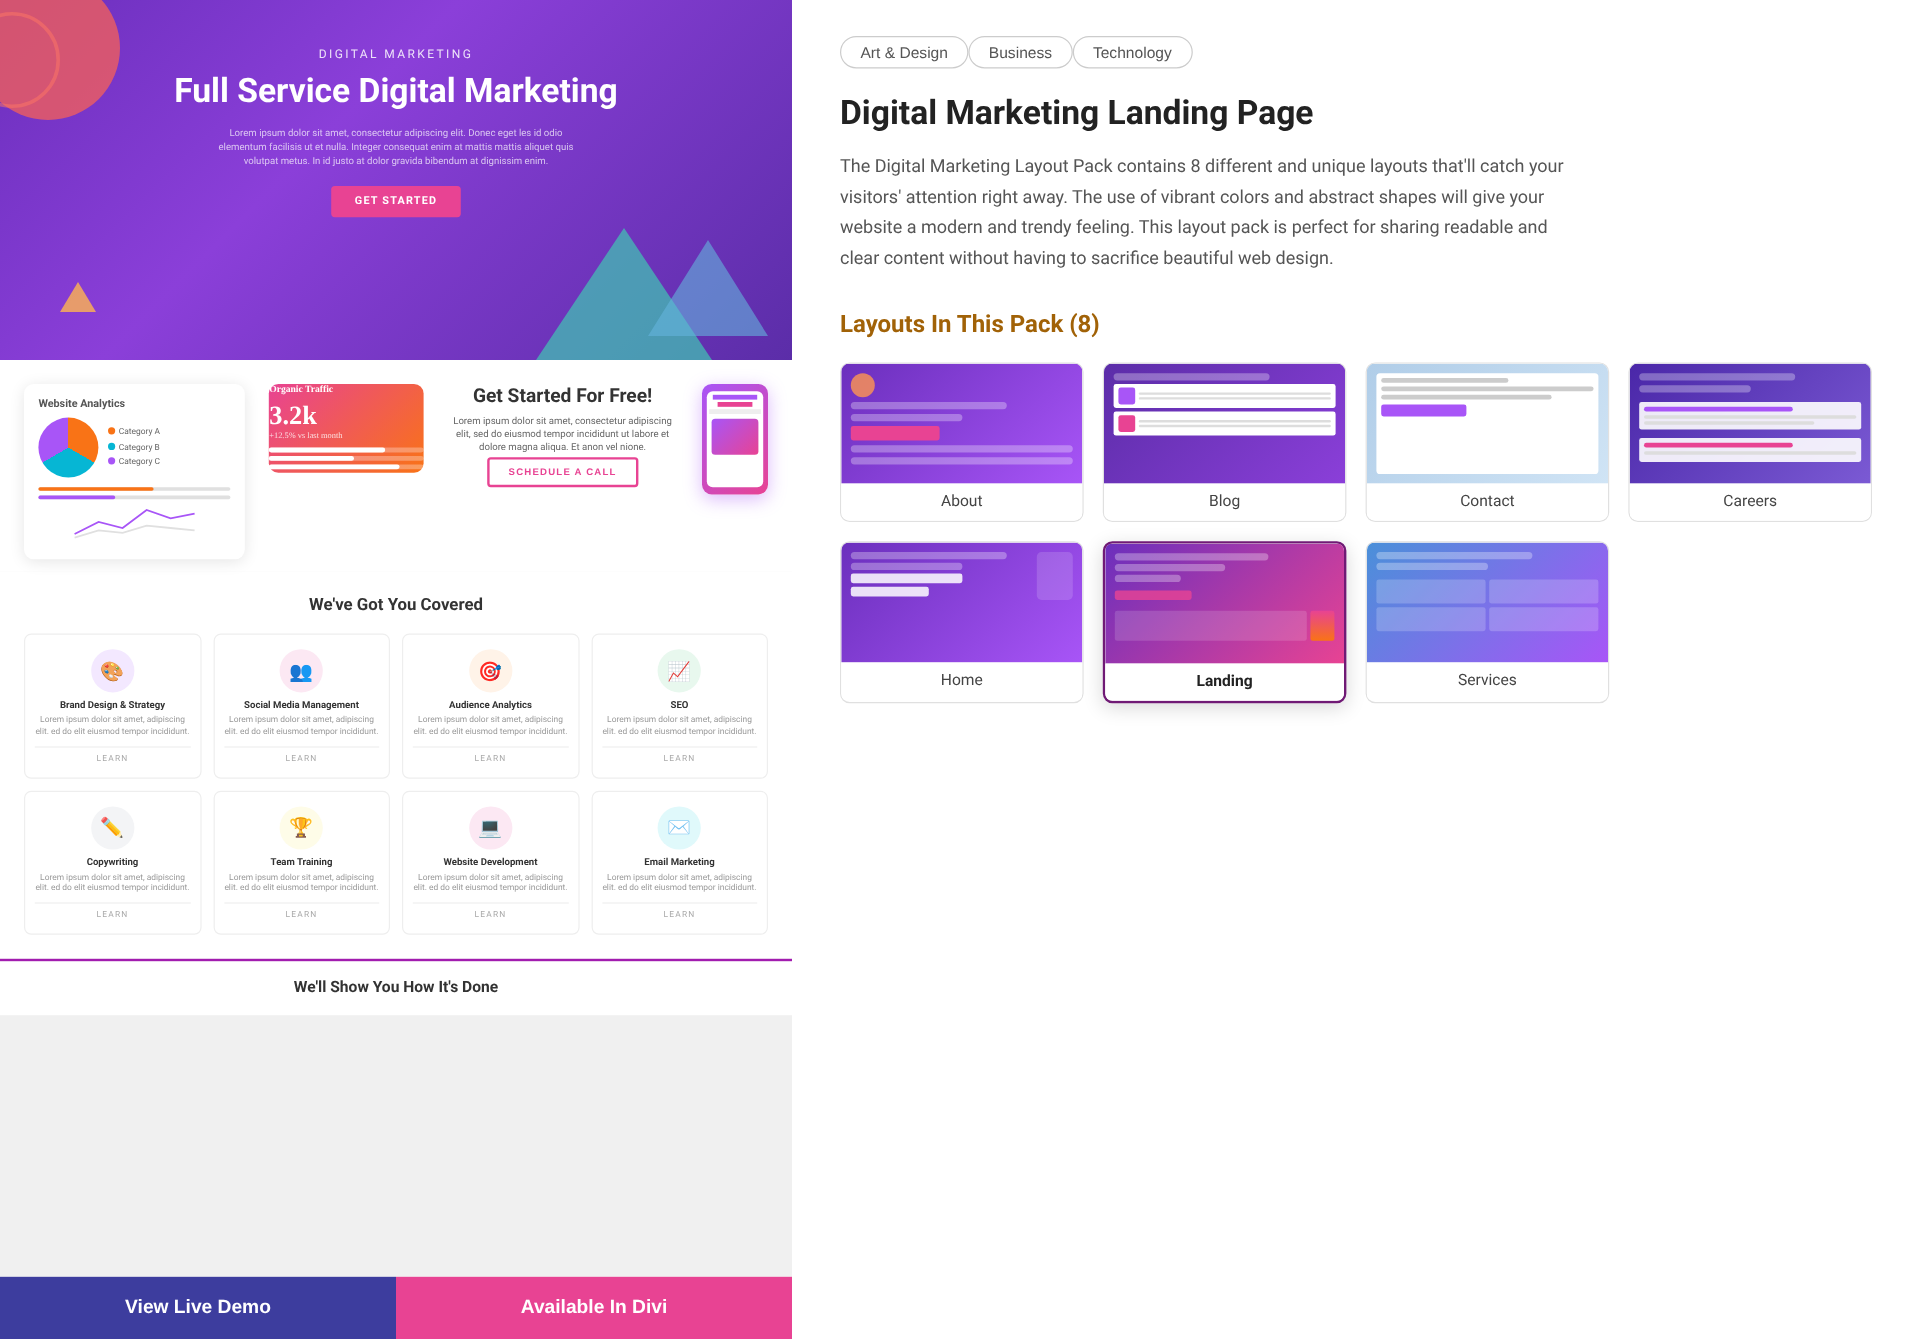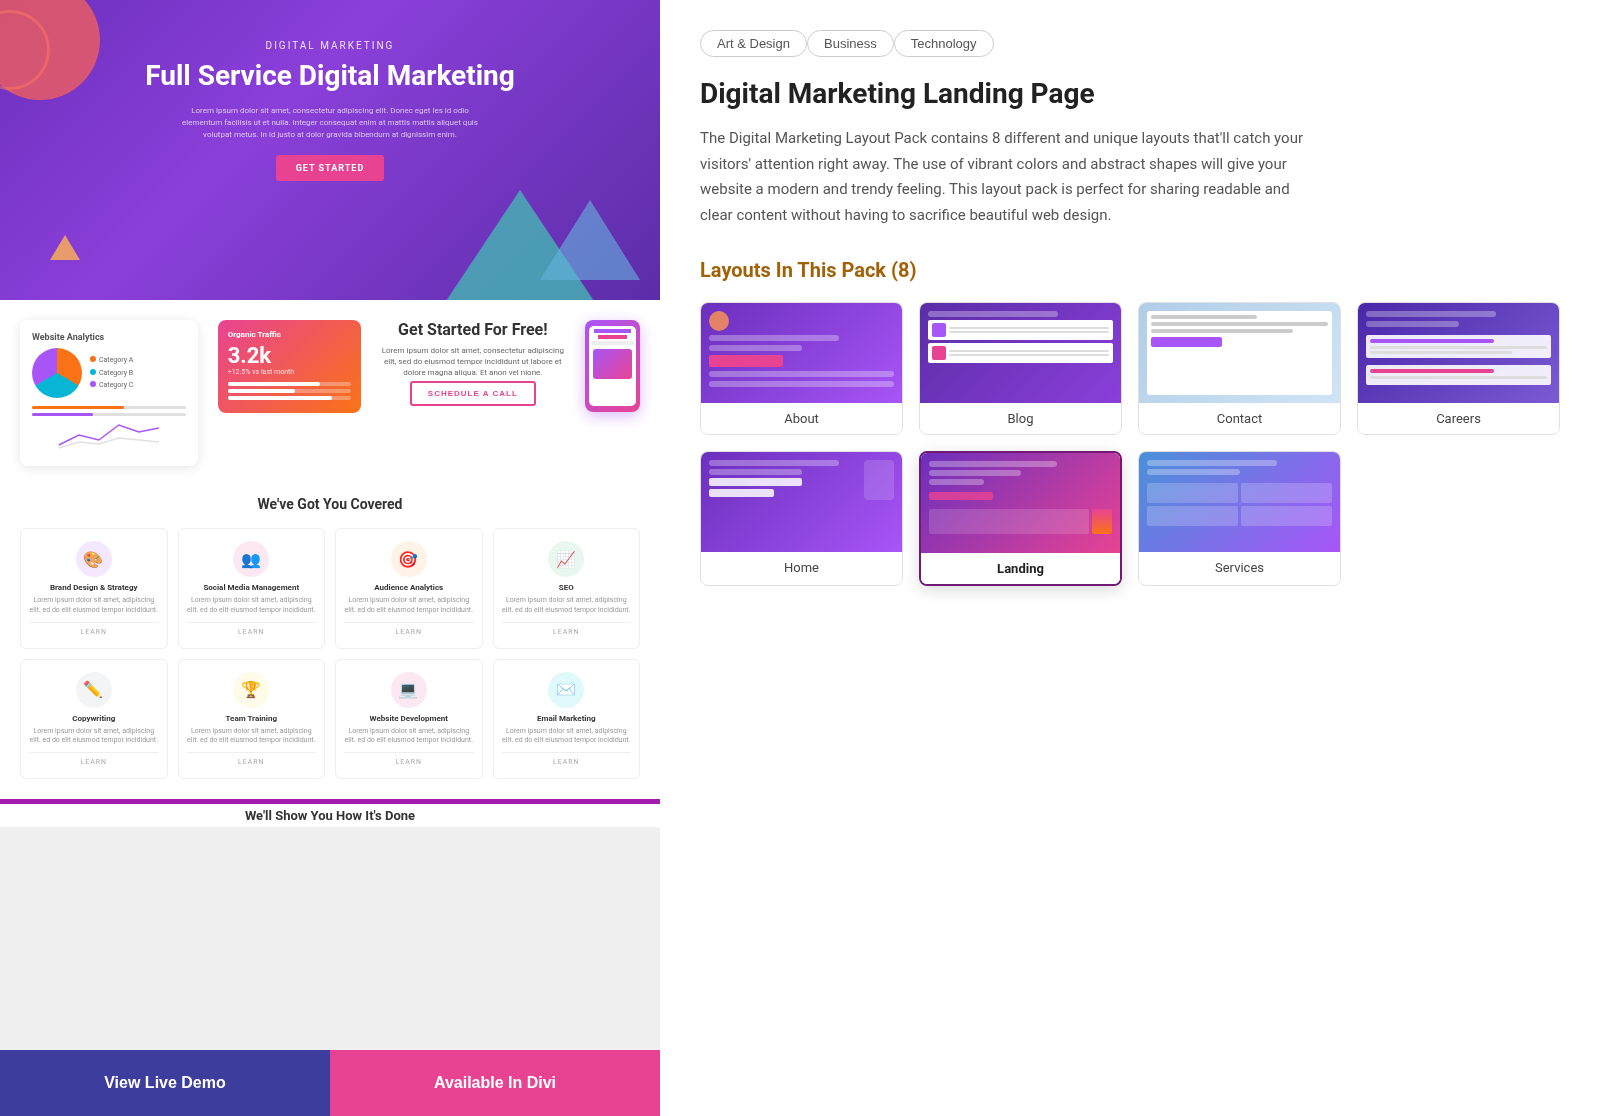--- a/index.html
+++ b/index.html
@@ -191,23 +191,23 @@
     }
 
     .line-graph {
       width: 100%;
       height: 30px;
     }
 
     .traffic-card {
       background: linear-gradient(135deg, #e84393, #f97316);
       border-radius: 8px;
-      padding: 10px;
       flex: 0.8;
       color: #fff;
+      font-family: Liberation Serif, serif;
     }
 
     .traffic-title {
       font-size: 8px;
       font-weight: 700;
       margin-bottom: 4px;
     }
 
     .traffic-num {
       font-size: 22px;
@@ -345,35 +345,35 @@
       color: #aaa;
       letter-spacing: 1px;
       text-transform: uppercase;
       border-top: 1px solid #eee;
       padding-top: 5px;
     }
 
     
     .preview-how {
       background: #fff;
-      padding: 4px 20px;
+      padding: 15px 20px;
       text-align: center;
-      border-top: 5px solid #a21caf;
+      border-top: 2px solid #a21caf;
     }
 
     .how-title {
       font-size: 13px;
       font-weight: 700;
       color: #333;
     }
 
     
     .bottom-buttons {
       display: flex;
-      height: 66px;
+      height: 52px;
     }
 
     .btn-view-demo {
       flex: 1;
       background: #3d3d9e;
       color: #fff;
       font-size: 16px;
       font-weight: 700;
       border: none;
       cursor: pointer;

